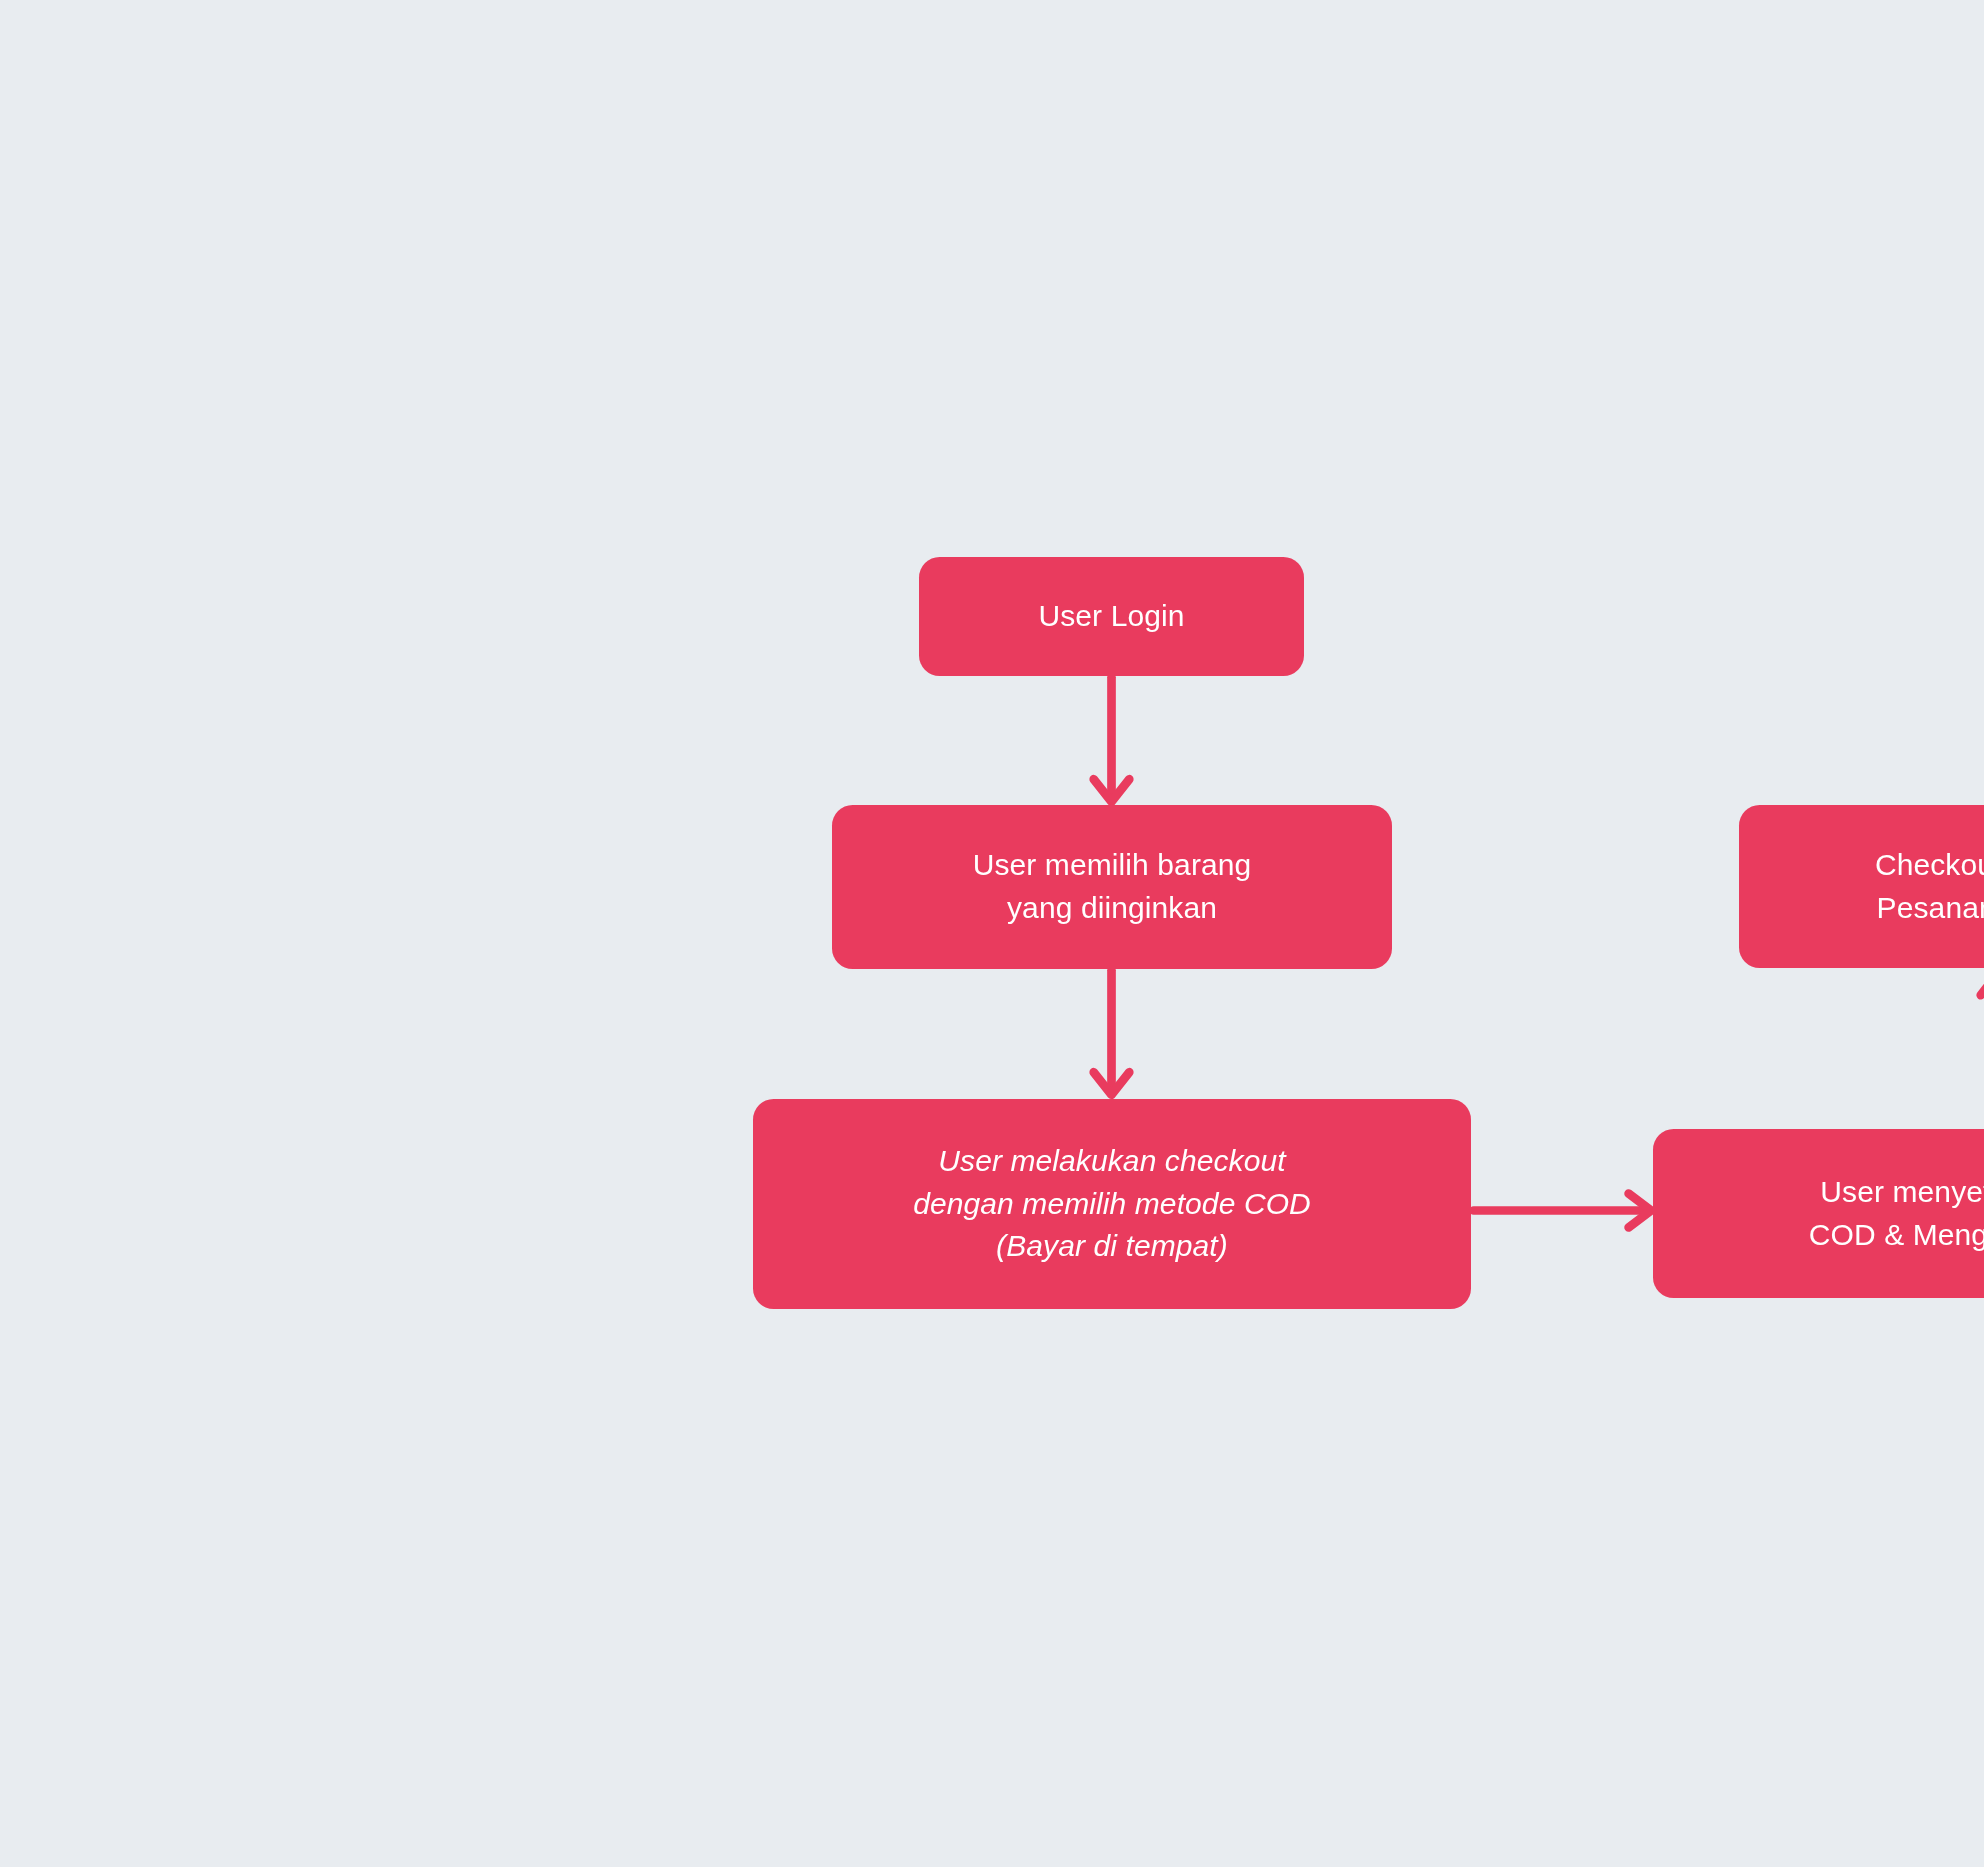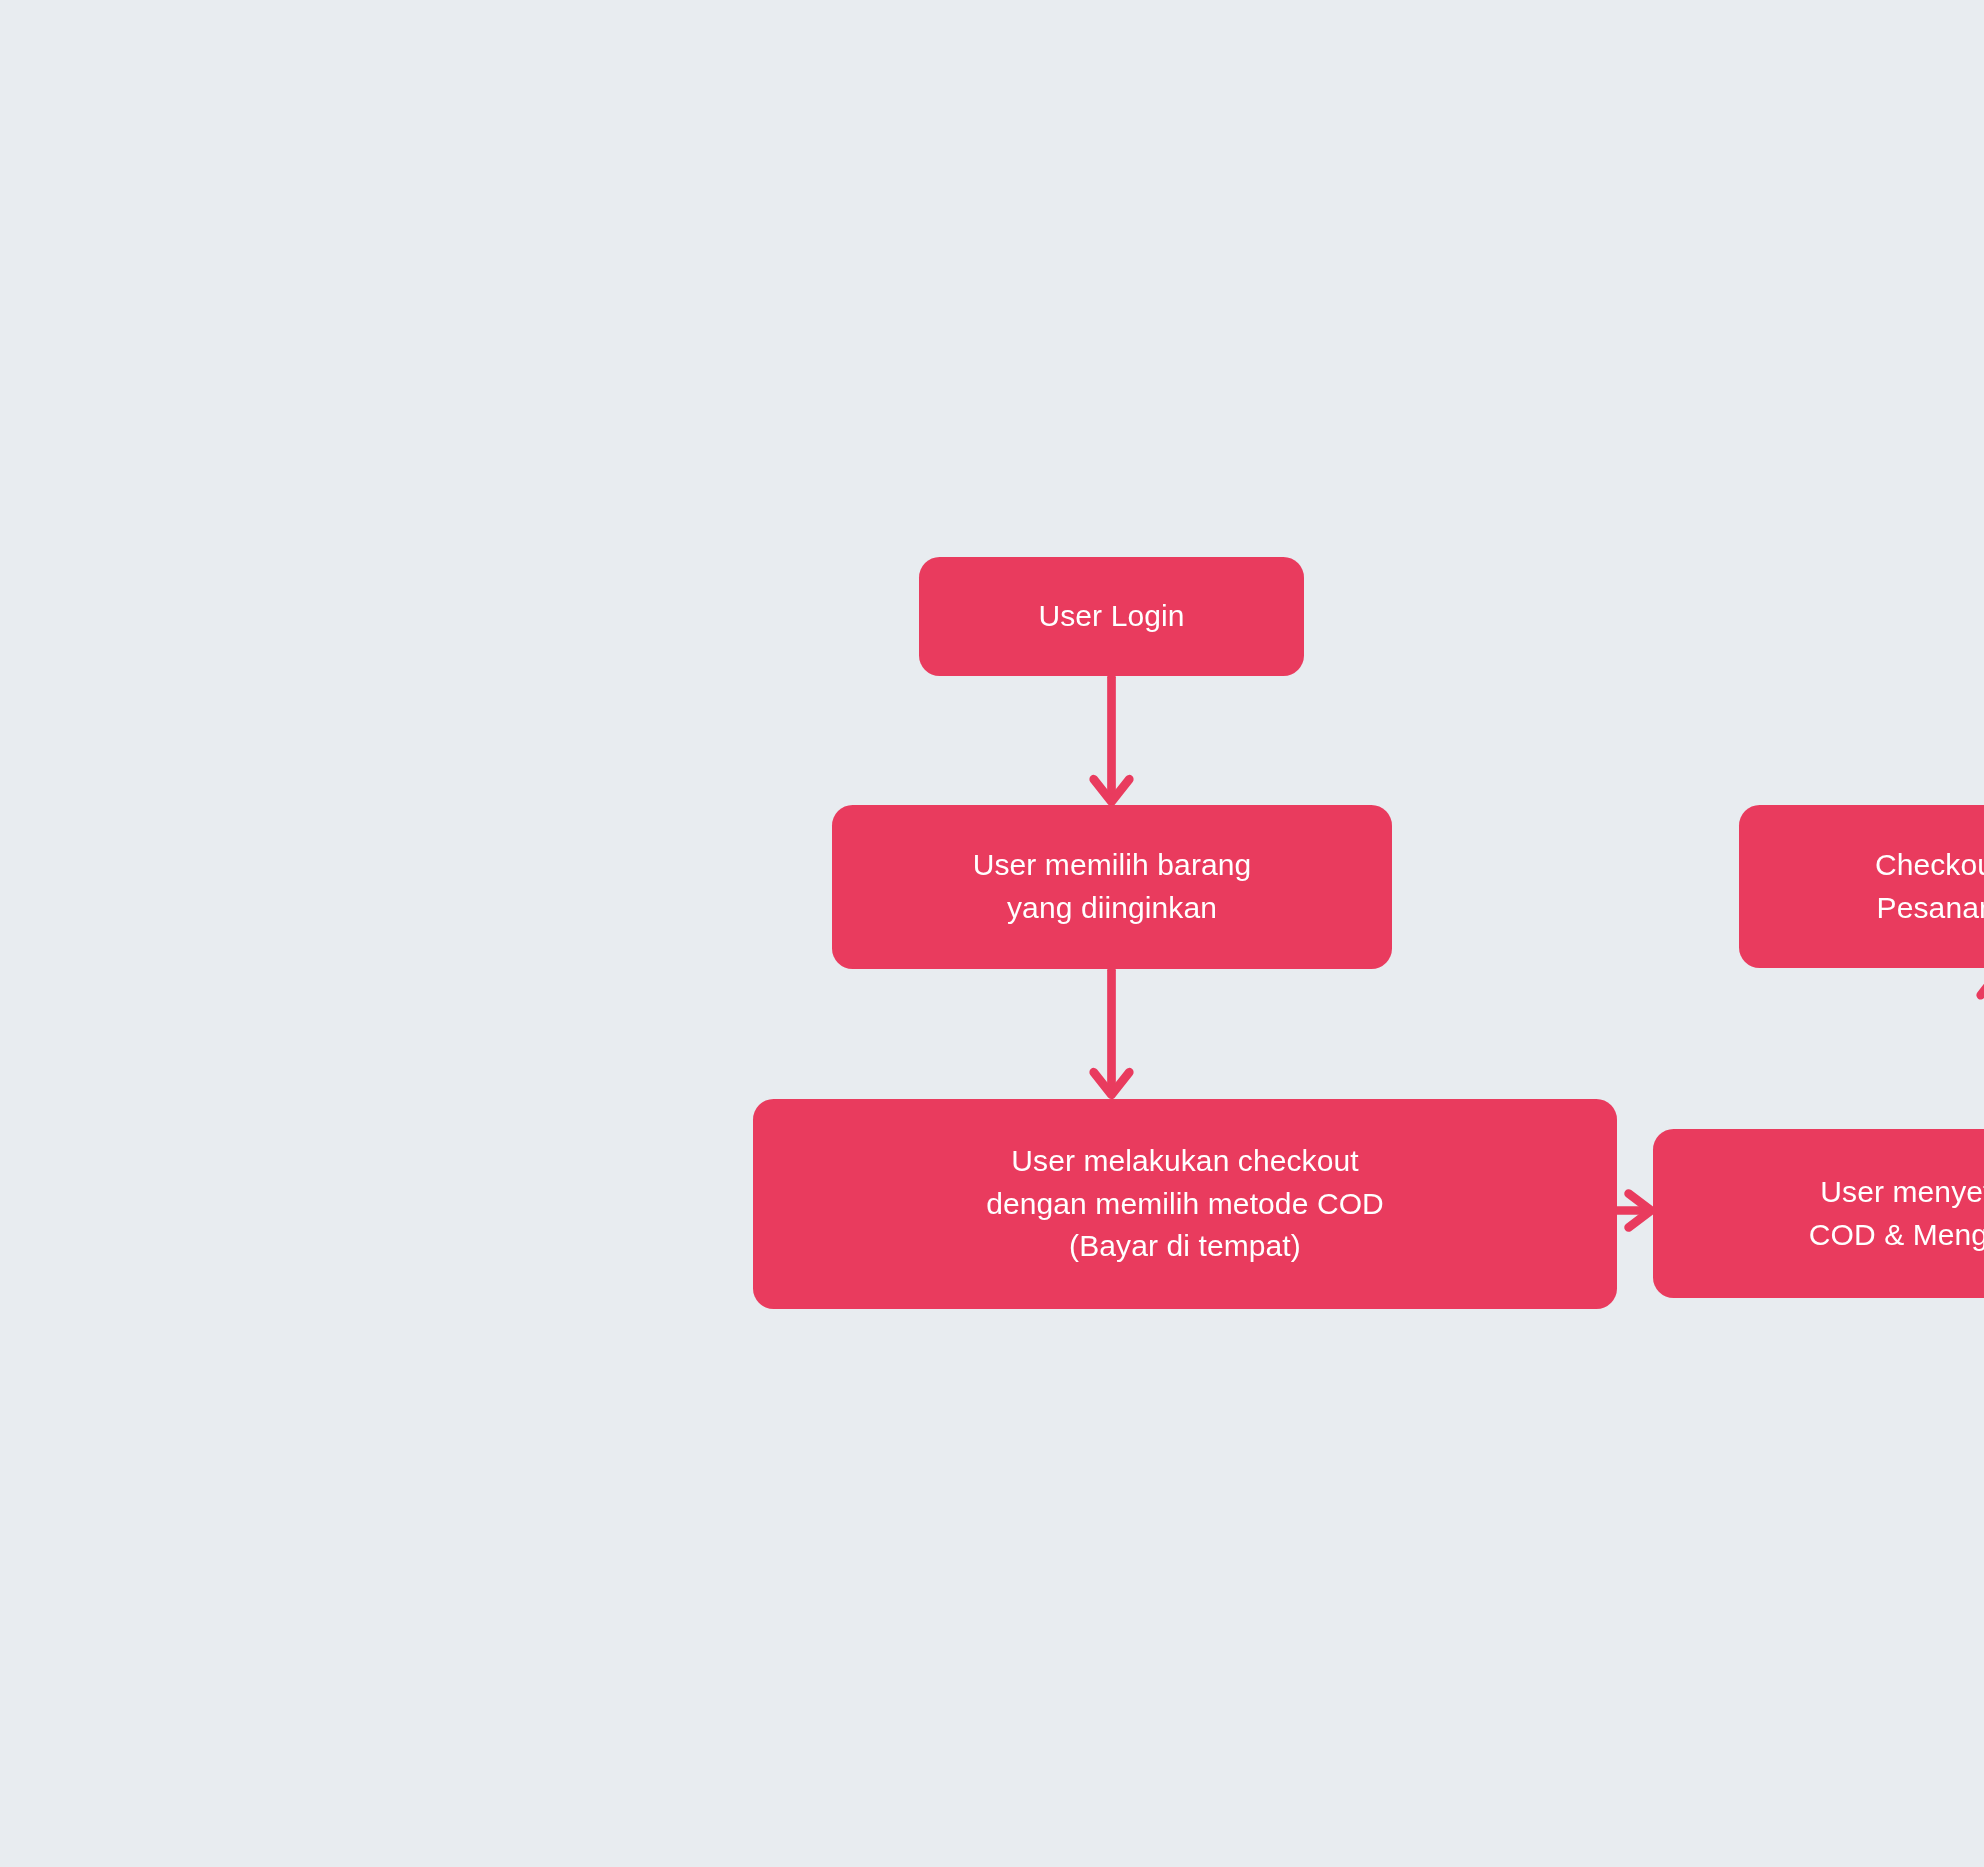--- a/index.html
+++ b/index.html
@@ -77,21 +77,21 @@
 
   <div class="node" style="left:919px; top:557px; width:385px; height:119px;">
     <span class="node-label">User Login</span>
   </div>
 
   <div class="node" style="left:832px; top:805px; width:560px; height:164px;justify-content:center;">
     <span class="node-label">User memilih barang
 yang diinginkan</span>
   </div>
 
-  <div class="node" style="left:753px; top:1099px; width:864px; height:210px;">
+  <div class="node" style="left:753px; top:1099px; width:718px; height:210px;font-style:italic;">
     <span class="node-label">User melakukan checkout
 dengan memilih metode COD
 (Bayar di tempat)</span>
   </div>
 
   <div class="node" style="left:1653px; top:1129px; width:694px; height:169px;">
     <span class="node-label">User menyetujui ketentuan
 COD &amp; Mengisi alamat COD</span>
   </div>
 

